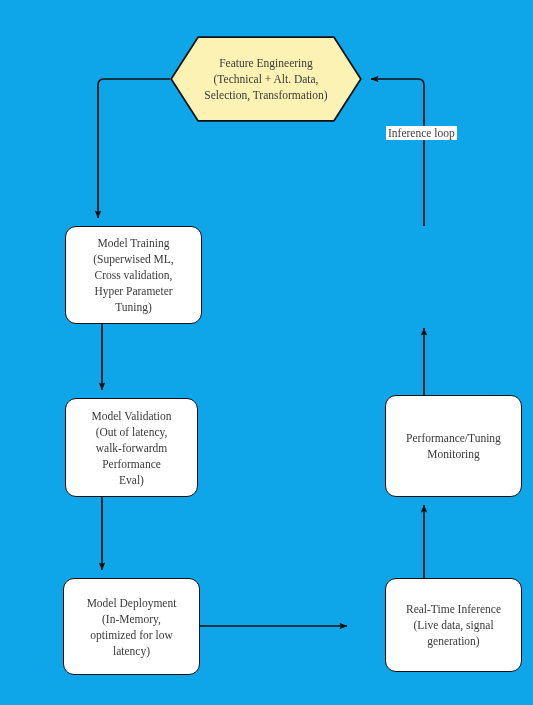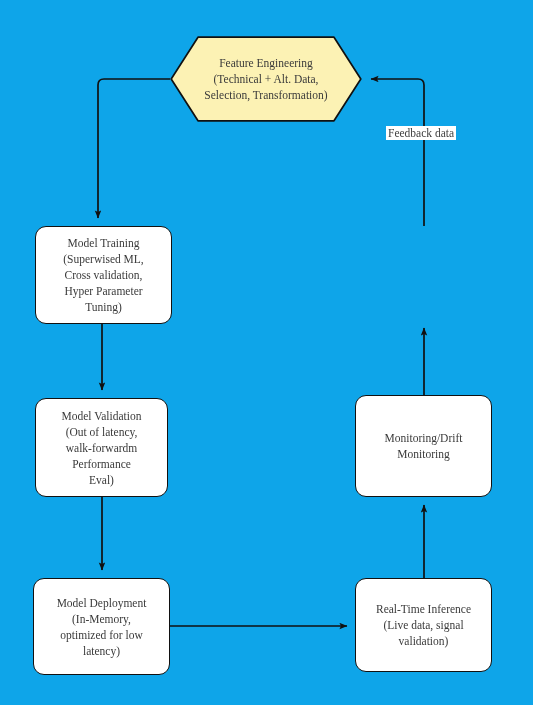--- a/index.html
+++ b/index.html
@@ -20,20 +20,21 @@
     box-sizing: border-box;
     display: flex;
     align-items: center;
     justify-content: center;
     text-align: center;
     color: #3a3a3a;
     font-size: 11.5px;
     line-height: 16px;
     white-space: pre-line;
     z-index: 3;
+    margin-left: 30px;
   }
   .box {
     background: #ffffff;
     border: 1.6px solid #111111;
     border-radius: 11px;
   }
   .hexwrap {
     position: absolute;
     z-index: 3;
   }
@@ -124,32 +125,32 @@
 
   <div class="node box" style="left:35px; top:398px; width:133px; height:99px;">
     <span>Model Validation
 (Out of latency,
 walk-forwardm
 Performance
 Eval)</span>
   </div>
 
   <div class="node box" style="left:355px; top:395px; width:137px; height:102px;">
-    <span>Monitoring/Drift
+    <span>Performance/Tuning
 Monitoring</span>
   </div>
 
   <div class="node box" style="left:33px; top:578px; width:137px; height:97px;">
     <span>Model Deployment
 (In-Memory,
 optimized for low
 latency)</span>
   </div>
 
   <div class="node box" style="left:355px; top:578px; width:137px; height:94px;">
     <span>Real-Time Inference
 (Live data, signal
-validation)</span>
+generation)</span>
   </div>
 
-  <div class="edge-label" style="left:386px; top:126px;">Feedback data</div>
+  <div class="edge-label" style="left:386px; top:126px;">Inference loop</div>
 
 </div>
 
 </body></html>

